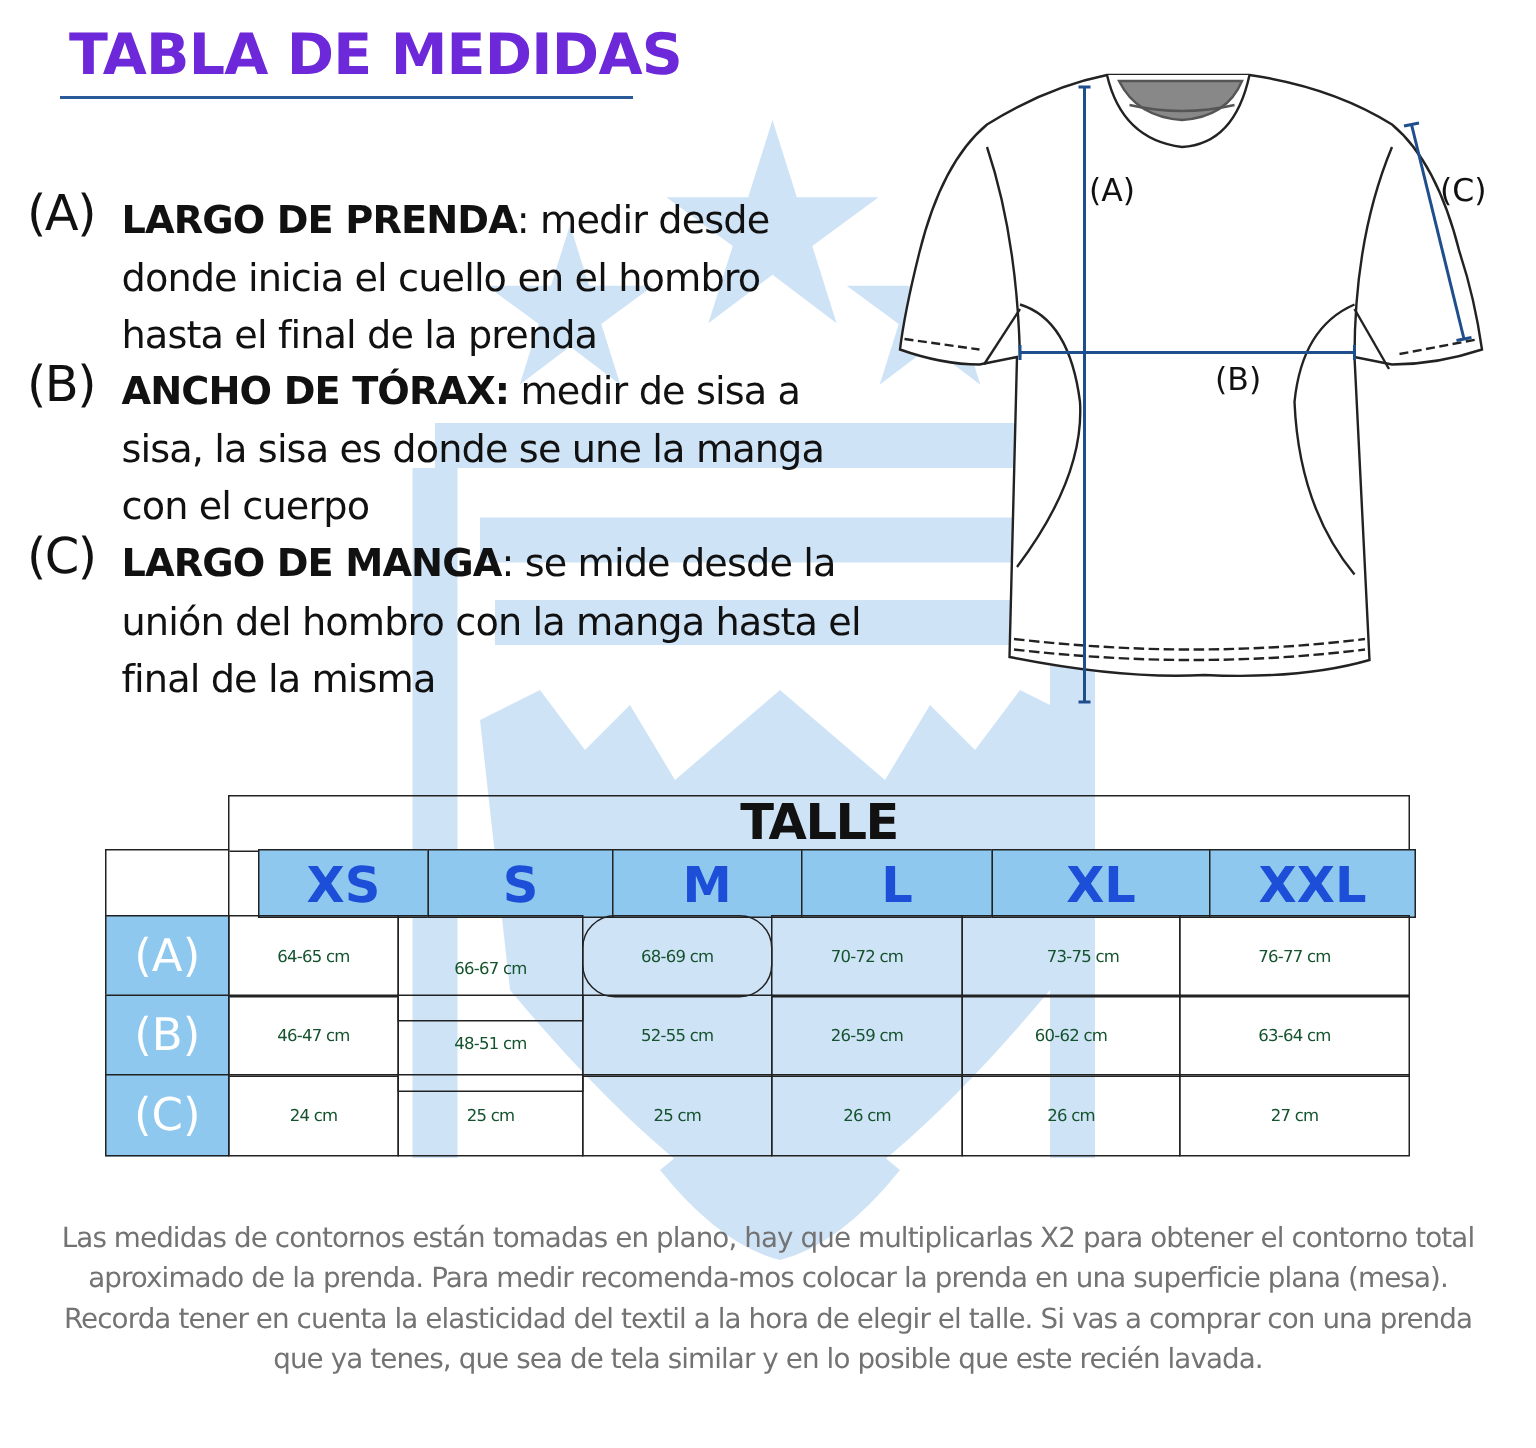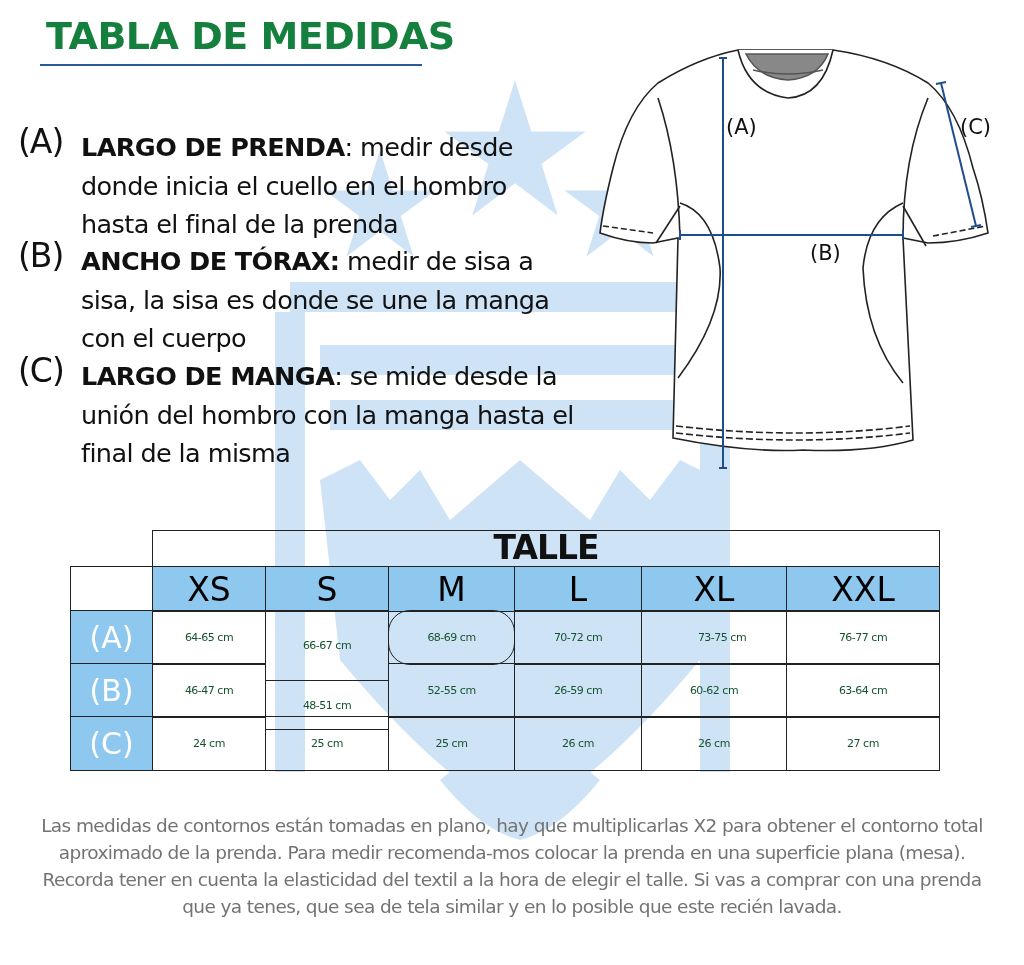--- a/index.html
+++ b/index.html
@@ -4,38 +4,38 @@
   <style>
     html, body { margin: 0; padding: 0; }
     body {
       width: 1024px; height: 965px; position: relative; overflow: hidden;
       background: #ffffff; font-family: "Liberation Sans", sans-serif; color: #111;
     }
     .wm { position: absolute; background: #cfe3f7; }
     .wm-star { position: absolute; }
     #title {
       position: absolute; left: 46px; top: 14px; font-size: 38px; font-weight: bold;
-      letter-spacing: -0.5px; color: #15803d; font-family: "DejaVu Sans", sans-serif;
+      letter-spacing: -0.5px; color: #6d28d9; font-family: "DejaVu Sans", sans-serif;
     }
     #title-rule { position: absolute; left: 40px; top: 64px; width: 382px; height: 2px; background: #2b5a9b; }
     .def { position: absolute; left: 18px; width: 560px; }
     .def .letter {
       position: absolute; left: 0; top: 0; font-size: 33px; font-family: "DejaVu Sans", sans-serif;
       font-weight: normal; letter-spacing: -1px;
     }
     .def .txt {
       position: absolute; left: 63px; top: 6px; width: 500px; font-size: 25.5px; line-height: 38.5px;
       font-family: "DejaVu Sans", sans-serif; letter-spacing: -0.6px;
     }
     .def .txt b { font-weight: bold; }
     #shirt { position: absolute; left: 598px; top: 48px; }
     #table-wrap { position: absolute; left: 0; top: 0; }
     .cell { position: absolute; box-sizing: border-box; display: flex; align-items: center; justify-content: center; }
     .b { border: 1.5px solid #222; }
-    .hdr { background: #8ec8ee; color: #000000; font-size: 33px; font-family: "DejaVu Sans", sans-serif; font-weight: normal; }
+    .hdr { background: #8ec8ee; color: #1d4ed8; font-size: 33px; font-family: "DejaVu Sans", sans-serif; font-weight: bold; margin-left: 20px; }
     .rowlbl { background: #8ec8ee; color: #fff; font-size: 30px; font-family: "DejaVu Sans", sans-serif; }
     .val { font-size: 11px; color: #14532d; font-family: "DejaVu Sans", sans-serif; letter-spacing: -0.5px; }
     #talle { font-size: 33px; font-family: "DejaVu Sans", sans-serif; letter-spacing: -1px; align-items: flex-end; padding-bottom: 0; font-weight: bold; }
     #note {
       position: absolute; left: 40px; top: 812px; width: 944px; text-align: center;
       font-size: 18.5px; line-height: 27px; color: #737373; font-family: "DejaVu Sans", sans-serif; letter-spacing: -0.6px;
     }
   </style>
 </head>
 <body>
@@ -118,33 +118,33 @@
 
 <div id="table-wrap">
   <div id="talle" class="cell b" style="left:152px;top:530px;width:788px;height:38px;">TALLE</div>
   <div class="cell b" style="left:70px;top:566px;width:83px;height:46px;background:#fff;"></div>
 
   <div class="cell b hdr" style="left:152px;top:566px;width:114px;height:46px;">XS</div>
   <div class="cell b hdr" style="left:265px;top:566px;width:124px;height:46px;">S</div>
   <div class="cell b hdr" style="left:388px;top:566px;width:127px;height:46px;">M</div>
   <div class="cell b hdr" style="left:514px;top:566px;width:128px;height:46px;">L</div>
   <div class="cell b hdr" style="left:641px;top:566px;width:146px;height:46px;">XL</div>
-  <div class="cell b hdr" style="left:786px;top:566px;width:154px;height:46px;text-align:center;">XXL</div>
+  <div class="cell b hdr" style="left:786px;top:566px;width:138px;height:46px;text-align:center;">XXL</div>
 
   <div class="cell b rowlbl" style="left:70px;top:610px;width:83px;height:55px;">(A)</div>
   <div class="cell b val" style="left:152px;top:610px;width:114px;height:55px;">64-65 cm</div>
   <div class="cell b val" style="left:265px;top:610px;width:124px;height:71px;">66-67 cm</div>
   <div class="cell b val" style="left:388px;top:610px;width:127px;height:55px;border-radius:22px;">68-69 cm</div>
   <div class="cell b val" style="left:514px;top:610px;width:128px;height:55px;">70-72 cm</div>
   <div class="cell b val" style="left:641px;top:610px;width:146px;height:55px;padding-left:16px;">73-75 cm</div>
   <div class="cell b val" style="left:786px;top:610px;width:154px;height:55px;">76-77 cm</div>
 
   <div class="cell b rowlbl" style="left:70px;top:663px;width:83px;height:55px;">(B)</div>
   <div class="cell b val" style="left:152px;top:663px;width:114px;height:55px;">46-47 cm</div>
-  <div class="cell b val" style="left:265px;top:680px;width:124px;height:50px;">48-51 cm</div>
+  <div class="cell b val" style="left:265px;top:663px;width:124px;height:65px;">48-51 cm</div>
   <div class="cell b val" style="left:388px;top:663px;width:127px;height:55px;">52-55 cm</div>
   <div class="cell b val" style="left:514px;top:663px;width:128px;height:55px;">26-59 cm</div>
   <div class="cell b val" style="left:641px;top:663px;width:146px;height:55px;">60-62 cm</div>
   <div class="cell b val" style="left:786px;top:663px;width:154px;height:55px;">63-64 cm</div>
 
   <div class="cell b rowlbl" style="left:70px;top:716px;width:83px;height:55px;">(C)</div>
   <div class="cell b val" style="left:152px;top:716px;width:114px;height:55px;">24 cm</div>
   <div class="cell b val" style="left:265px;top:716px;width:124px;height:55px;">25 cm</div>
   <div class="cell b val" style="left:388px;top:716px;width:127px;height:55px;">25 cm</div>
   <div class="cell b val" style="left:514px;top:716px;width:128px;height:55px;">26 cm</div>

